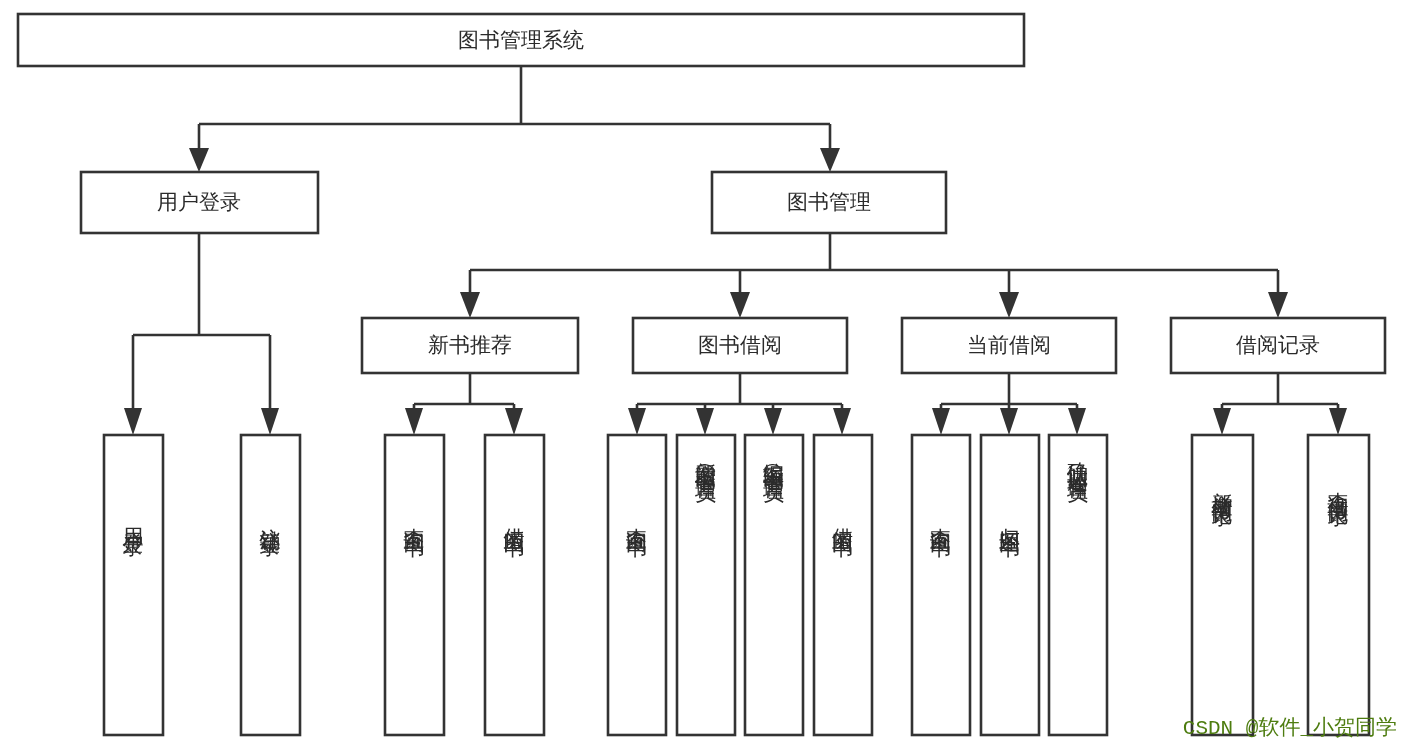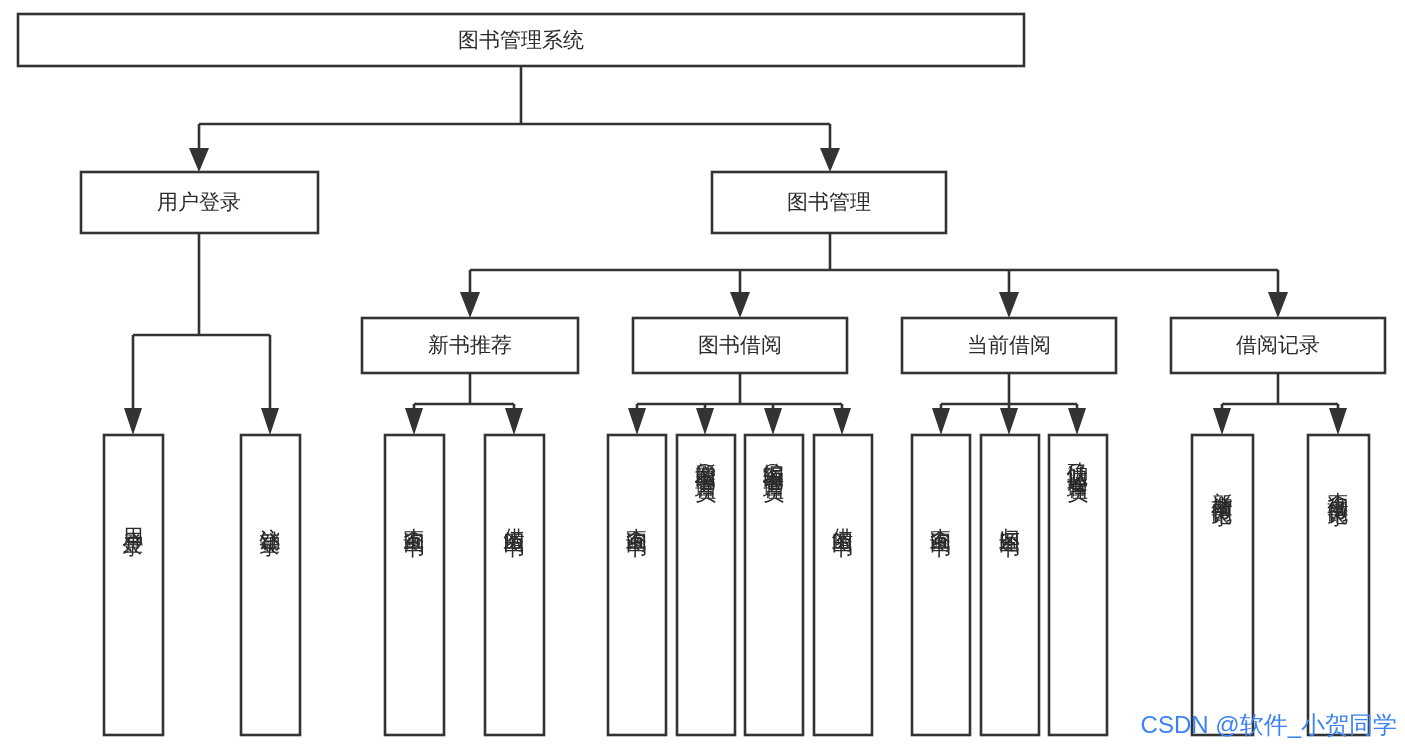--- a/index.html
+++ b/index.html
@@ -64,23 +64,23 @@
     font-size: 21px;
     color: #2b2b2b;
     letter-spacing: 3px;
     line-height: 1;
     white-space: nowrap;
   }
   .watermark {
     position: absolute;
     right: 8px;
     bottom: 6px;
-    font-family: Liberation Sans, sans-serif;
-    font-size: 24px;
-    color: #3b82f6;
+    font-family: Liberation Mono, monospace;
+    font-size: 21px;
+    color: #4d7c0f;
     white-space: nowrap;
     pointer-events: none;
   }
 </style>
 </head>
 <body>
 
 <div id="diagram-root">
 
   <svg id="tree-svg" viewBox="0 0 1405 747">

